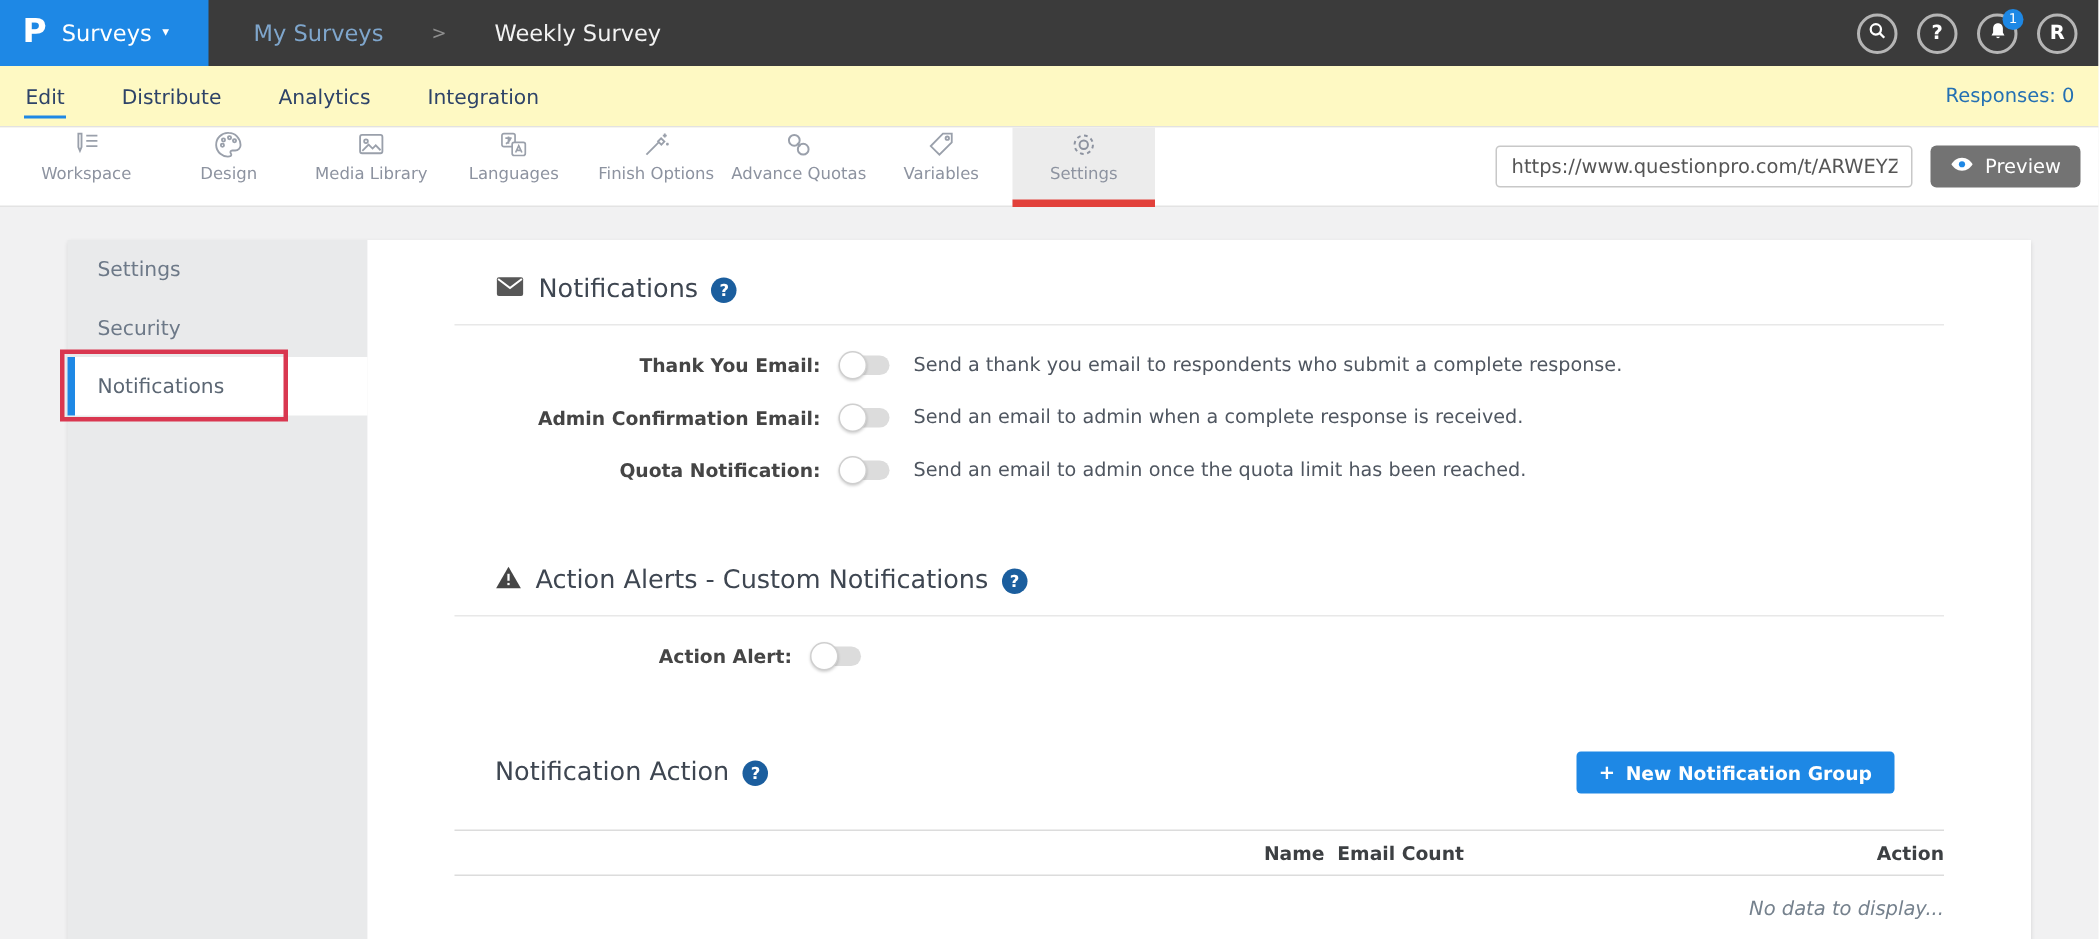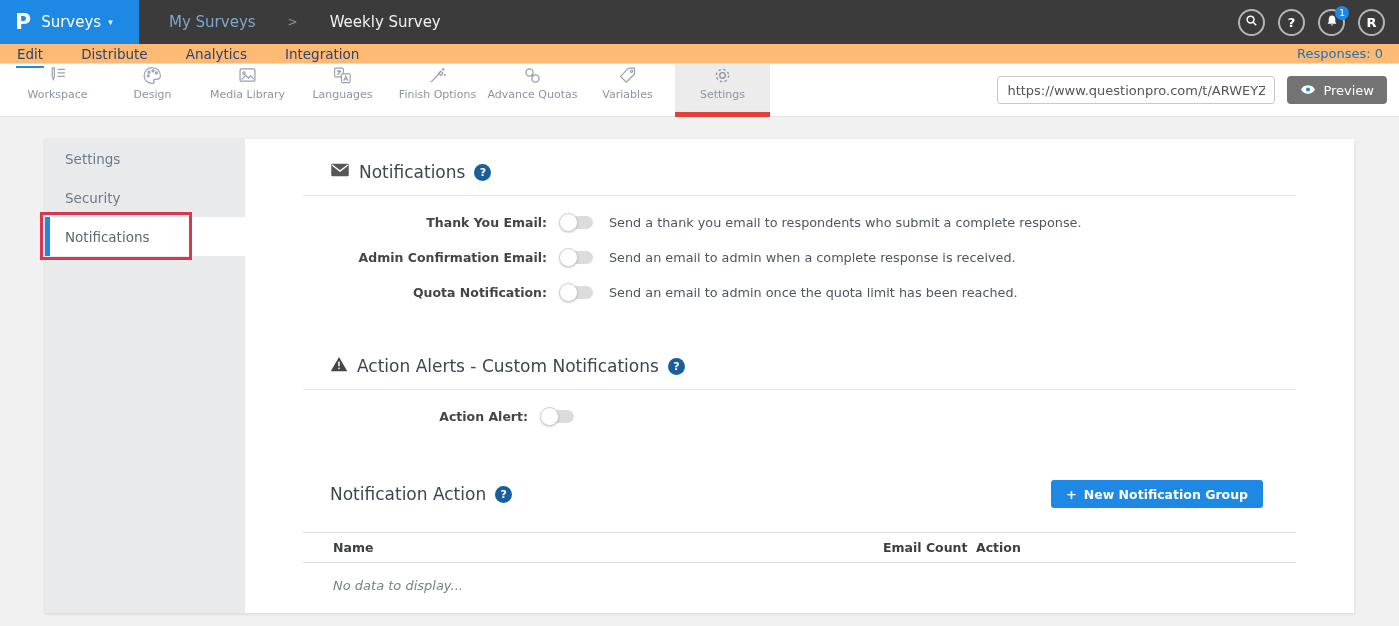--- a/index.html
+++ b/index.html
@@ -21,21 +21,21 @@
   .crumb-sep { color:#8f8f8f; font-size:12px; margin:0 14px; }
   .crumb-current { color:#f2f2f2; }
   .topbar-icons { margin-left:auto; display:flex; gap:13px; padding-right:14px; }
   .icon-circle { width:27px; height:27px; border:2px solid #b5b5b5; border-radius:50%;
     display:flex; align-items:center; justify-content:center; color:#fff; position:relative; cursor:pointer; }
   .icon-circle .glyph { font-size:13px; font-weight:bold; color:#fff; }
   .badge { position:absolute; top:-5px; right:-6px; background:#1e88e5; color:#fff; min-width:14px; height:14px;
     border-radius:50%; font-size:9px; display:flex; align-items:center; justify-content:center; }
 
   
-  .navrow { height:20px; background:#fdba74; display:flex; align-items:center; border-bottom:1px solid #e2e2e2; padding:0 16px; }
+  .navrow { height:41px; background:#fef9c3; display:flex; align-items:center; border-bottom:1px solid #e2e2e2; padding:0 16px; }
   .nav-tab { font-size:13.5px; color:#2e4368; margin-right:36px; padding:7px 1px 4px; cursor:pointer; border-bottom:2px solid transparent; }
   .nav-tab.active { border-bottom:2px solid #1e88e5; }
   .responses { margin-left:auto; color:#2470b3; font-size:13px; }
 
   
   .toolbar { height:53px; background:#fff; border-bottom:1px solid #e3e3e3; display:flex; align-items:stretch; padding-left:10px; }
   .tool-item { width:95px; display:flex; flex-direction:column; align-items:center; gap:2px; position:relative; cursor:pointer; }
   .tool-item .t-label { font-size:11px; color:#8d93a0; white-space:nowrap; }
   .tool-item.active { background:#ececec; }
   .tool-item.active::after { content:""; position:absolute; bottom:-1px; left:0; right:0; height:5px; background:#e2413b; }
@@ -73,21 +73,21 @@
     border:1px solid #cfcfcf; border-radius:50%; box-shadow:0 1px 2px rgba(0,0,0,.18); }
   .toggle-desc { font-size:12.8px; color:#4f5660; }
 
   .sect-gap { height:36px; }
   .groups-head { display:flex; align-items:center; }
   .new-group-btn { margin-left:auto; margin-right:33px; background:#1e88e5; color:#fff; border:none; border-radius:3px;
     height:28px; padding:0 15px; font-size:12.5px; font-weight:bold; font-family:inherit; display:flex;
     align-items:center; gap:7px; cursor:pointer; }
   .plus-glyph { font-size:13px; font-weight:bold; }
 
-  .groups-table { margin-top:24px; }
+  .groups-table { margin-top:24px;text-align:right; }
   .table-header { display:flex; border-top:1px solid #dcdcdc; border-bottom:1px solid #dcdcdc; height:31px;
     align-items:center; font-size:12.5px; font-weight:bold; color:#3d4043; }
   .col-name { flex:1; padding-left:30px; }
   .col-email { width:93px; }
   .col-status { width:320px; }
   .empty-row { font-size:13px; font-style:italic; color:#75818d; padding:15px 0 0 30px; }
 </style>
 </head>
 <body>
 

